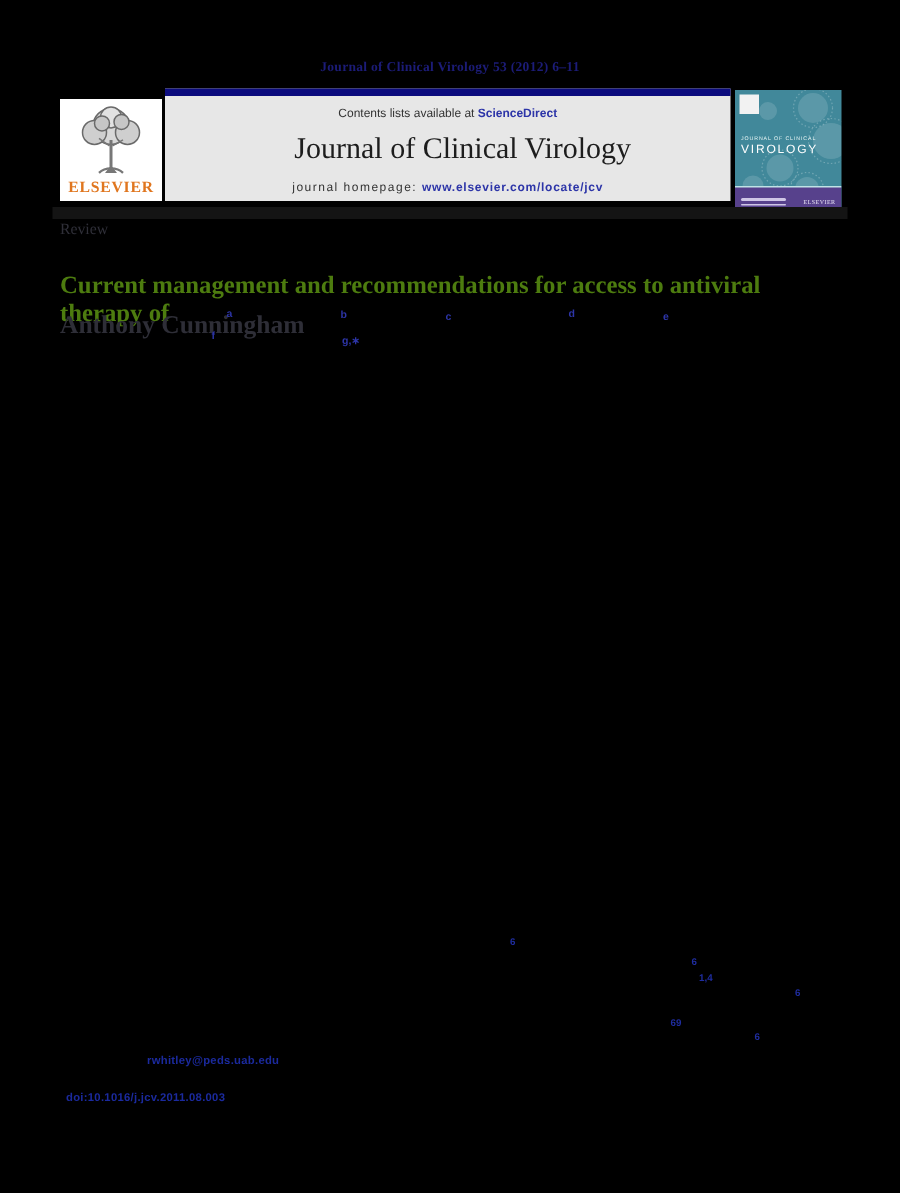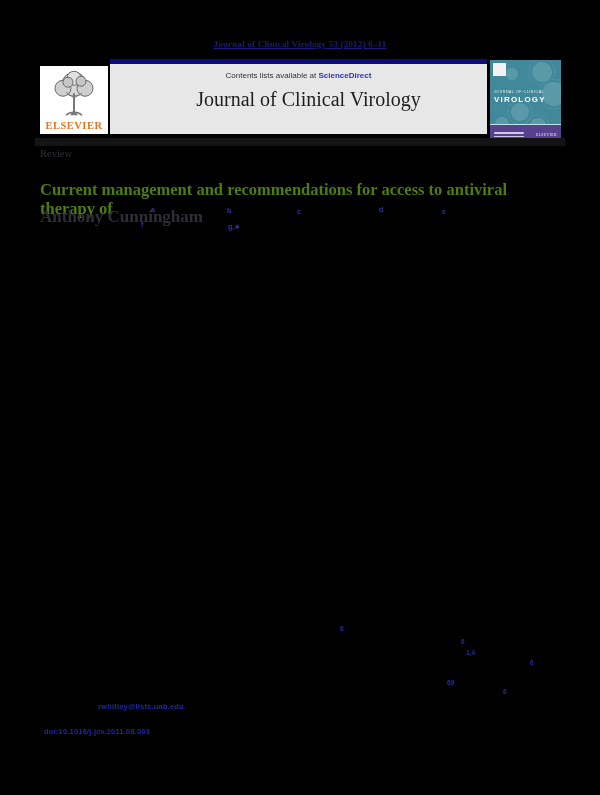--- a/index.html
+++ b/index.html
@@ -3,21 +3,21 @@
 <meta charset="utf-8">
 <style>
   html,body{margin:0;padding:0;}
   body{
     width:600px;height:795px;position:relative;overflow:hidden;
     background:#000;font-family:"Liberation Serif",serif;
   }
   
   .top-citation{
     position:absolute;top:39px;left:0;width:600px;text-align:center;
-    font-size:9px;font-weight:bold;color:#1c1c78;letter-spacing:.2px;text-decoration:underline;
+    font-size:9px;font-weight:bold;color:#1c1c78;letter-spacing:.2px;
   }
   
   .elsevier-box{
     position:absolute;left:40px;top:66px;width:68px;height:68px;
     background:#fff;display:flex;flex-direction:column;align-items:center;justify-content:flex-end;
   }
   .elsevier-tree{flex:1;width:100%;}
   .elsevier-word{
     font-family:"Liberation Serif",serif;font-weight:bold;color:#e0761f;
     font-size:10.5px;letter-spacing:.5px;line-height:1;padding-bottom:3px;
@@ -48,21 +48,21 @@
     position:absolute;left:3px;top:3px;width:13px;height:13px;background:#f2f2f2;
     font-size:3px;color:#444;line-height:1.2;padding:1px;box-sizing:border-box;overflow:hidden;
     font-family:"Liberation Sans",sans-serif;
   }
   .cover-toplabel{
     position:absolute;left:4px;top:30px;width:64px;color:#e6f4f4;
     font-family:"Liberation Sans",sans-serif;font-size:3.5px;letter-spacing:.6px;
   }
   .cover-title{
     position:absolute;left:4px;top:35px;width:64px;color:#fff;
-    font-family:"Liberation Sans",sans-serif;font-weight:bold;font-size:8px;letter-spacing:1.2px;
+    font-family:"Liberation Sans",sans-serif;font-weight:normal;font-size:8px;letter-spacing:1.2px;
   }
   .cover-bandlines{position:absolute;left:4px;bottom:4px;width:30px;}
   .cover-bandlines div{height:1.5px;background:#cfc6e6;margin-top:2px;border-radius:1px;}
   .cover-elsmark{
     position:absolute;right:4px;bottom:4px;color:#e9e4f5;font-size:4px;
     font-family:"Liberation Serif",serif;letter-spacing:.3px;
   }
   .divider-bar{
     position:absolute;left:35px;top:138px;width:530px;height:8px;background:#141414;
   }
@@ -117,20 +117,23 @@
     <path d="M33 30 L26 25 M35 30 L42 26" stroke="#777" stroke-width="1" fill="none"></path>
   </svg>
   <div class="elsevier-word">ELSEVIER</div>
 </div>
 
 <div class="header-box">
   <div class="contents-line">
     <span>Contents lists available at </span><span class="link">ScienceDirect</span>
   </div>
   <div class="journal-title">Journal of Clinical Virology</div>
+  <div class="homepage-line">
+    <span>journal homepage: </span><span class="link">www.elsevier.com/locate/jcv</span>
+  </div>
 </div>
 
 <div class="cover-box">
   <svg style="position:absolute;left:0;top:0;" width="71" height="81" viewBox="0 0 71 81" xmlns="http://www.w3.org/2000/svg">
     <g fill="rgba(255,255,255,0.14)">
       <circle cx="52" cy="12" r="10"></circle>
       <circle cx="64" cy="34" r="12"></circle>
       <circle cx="30" cy="52" r="9"></circle>
       <circle cx="12" cy="64" r="7"></circle>
       <circle cx="48" cy="66" r="8"></circle>
@@ -173,14 +176,14 @@
 <span class="sup" style="left:141px;top:221px;">f</span>
 <span class="sup" style="left:228px;top:223px;">g,∗</span>
 
 <span class="cite-mark" style="left:340px;top:625px;">6</span>
 <span class="cite-mark" style="left:461px;top:638px;">6</span>
 <span class="cite-mark" style="left:466px;top:649px;">1,4</span>
 <span class="cite-mark" style="left:530px;top:659px;">6</span>
 <span class="cite-mark" style="left:447px;top:679px;">69</span>
 <span class="cite-mark" style="left:503px;top:688px;">6</span>
 
-<span class="email-link link">rwhitley@lists.uab.edu</span>
+<span class="email-link link">rwhitley@peds.uab.edu</span>
 <span class="doi-line link">doi:10.1016/j.jcv.2011.08.003</span>
 
 </body></html>

